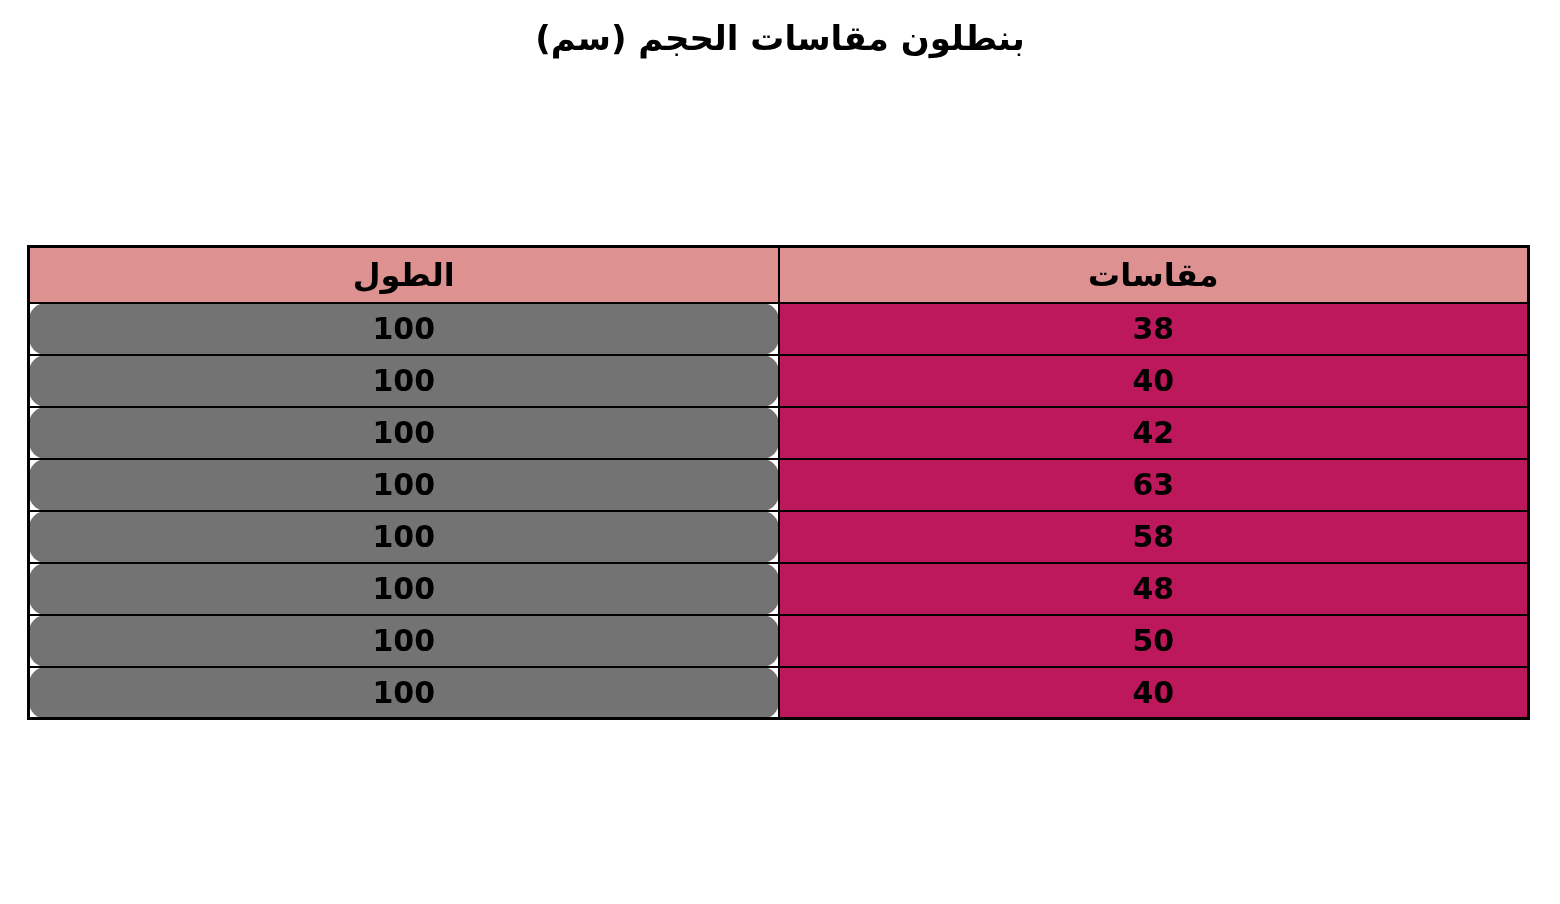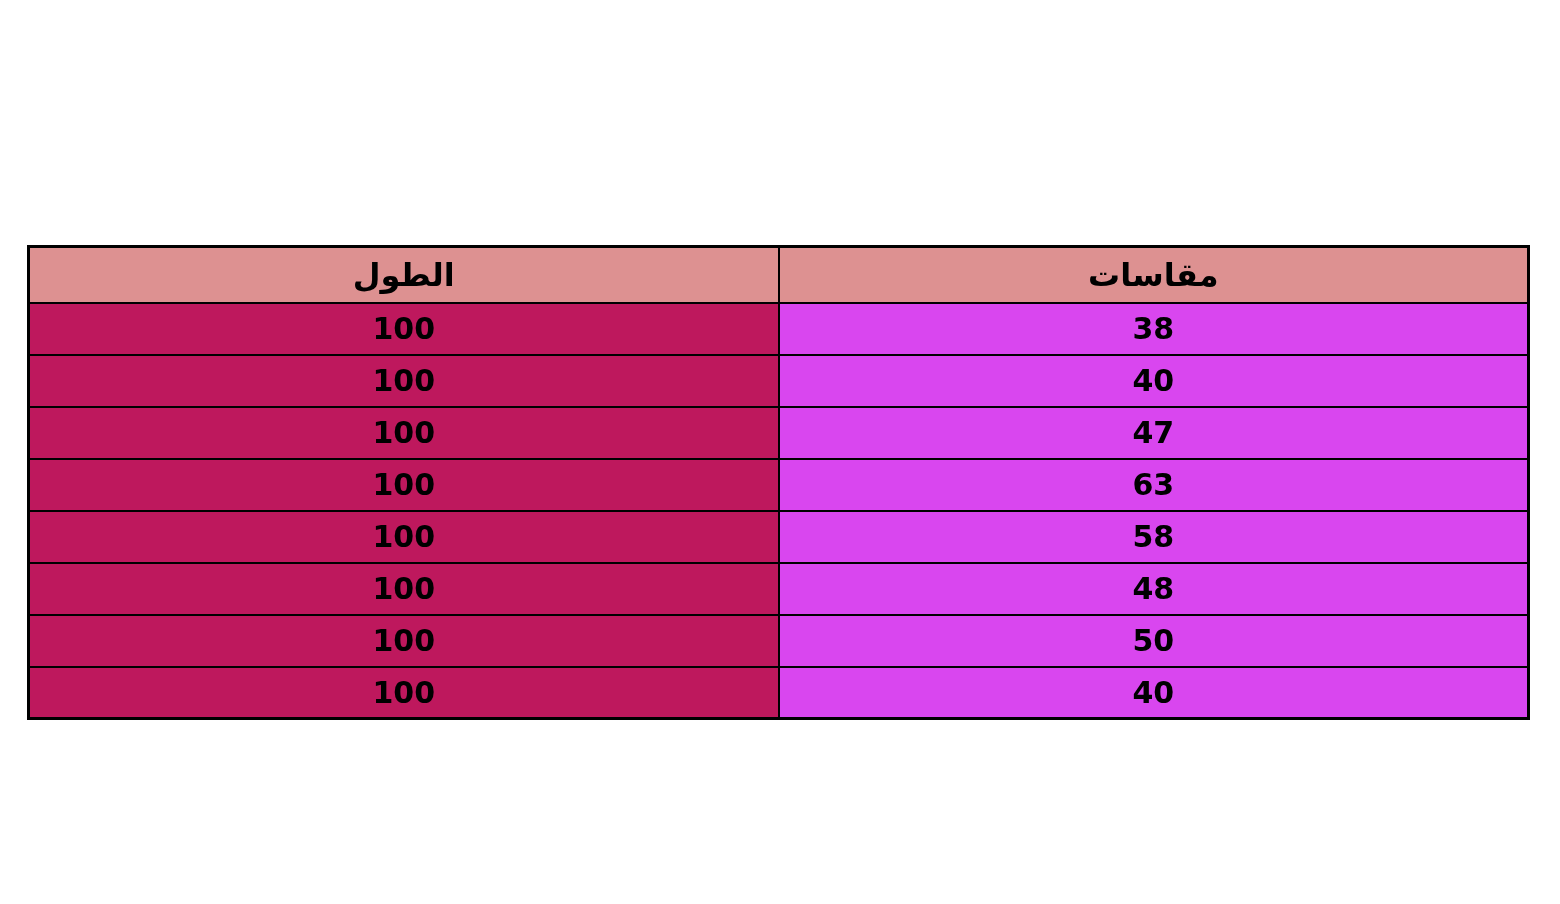--- a/index.html
+++ b/index.html
@@ -58,31 +58,33 @@
     height: 52px;
     padding: 0 16px;
     box-sizing: border-box;
   }
   table.size-table thead th {
     background: #dd9191;
     font-size: 32px;
     height: 56px;
   }
   table.size-table td.cell-size {
-    background: #d946ef;
+    background: #be185d;
   }
   table.size-table td.cell-length {
-    background: #be185d;
+    background: #737373;
+    border-radius: 17px;
   }
 </style>
 </head>
 <body>
 
 <div class="page">
 
+  <div class="title">بنطلون مقاسات الحجم (سم)</div>
 
   <div class="table-wrap">
     <table class="size-table">
       <colgroup>
         <col class="col-size">
         <col class="col-length">
       </colgroup>
       <thead>
         <tr>
           <th>مقاسات</th>
@@ -92,21 +94,21 @@
       <tbody id="table-body">
       <tr>
             <td class="cell-size">38</td>
             <td class="cell-length">100</td>
           </tr>
           <tr>
             <td class="cell-size">40</td>
             <td class="cell-length">100</td>
           </tr>
           <tr>
-            <td class="cell-size">47</td>
+            <td class="cell-size">42</td>
             <td class="cell-length">100</td>
           </tr>
           <tr>
             <td class="cell-size">63</td>
             <td class="cell-length">100</td>
           </tr>
           <tr>
             <td class="cell-size">58</td>
             <td class="cell-length">100</td>
           </tr>

